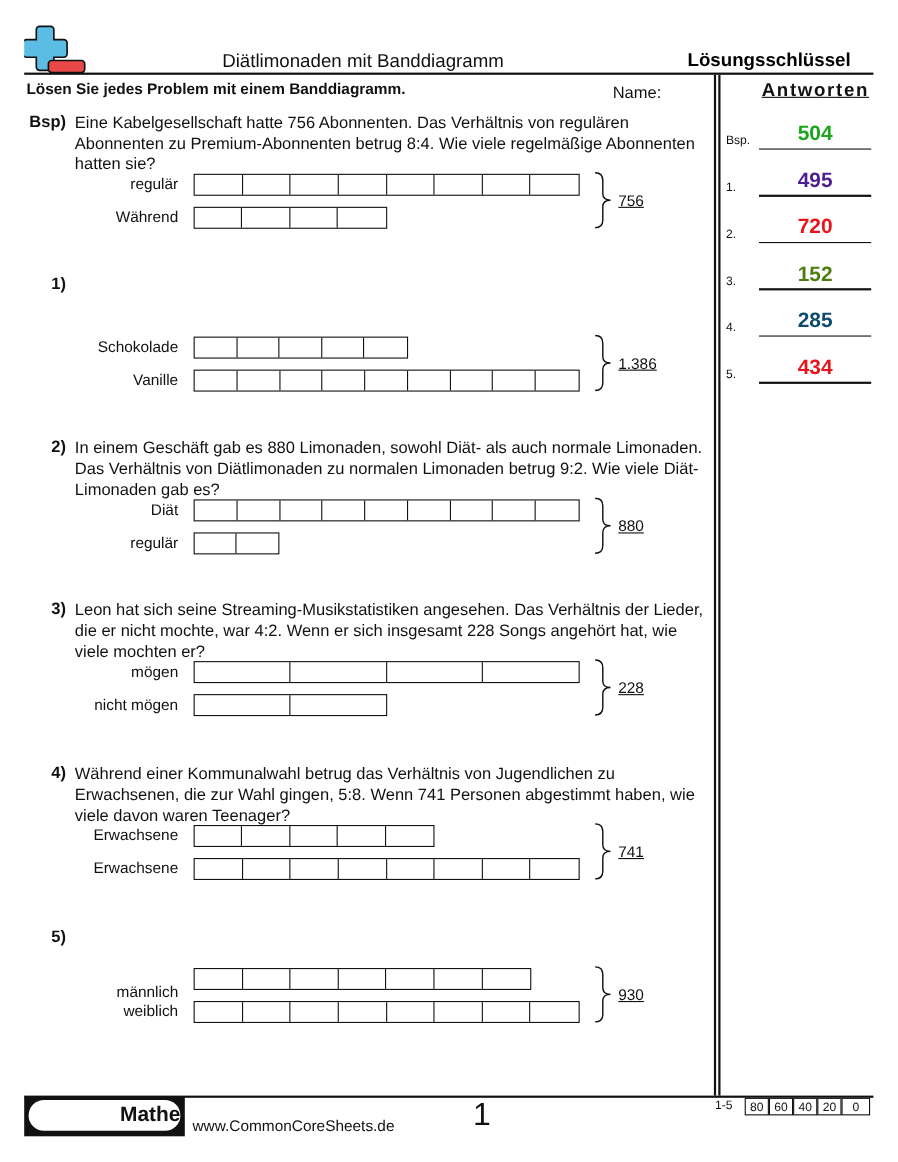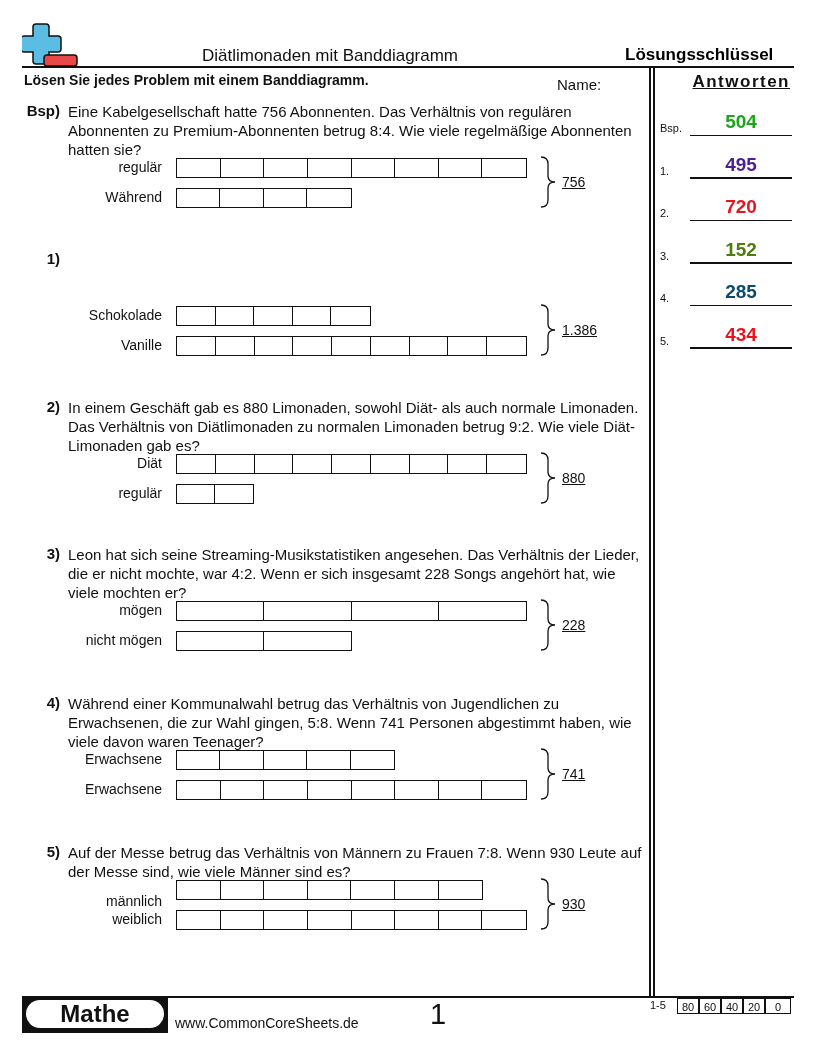--- a/index.html
+++ b/index.html
@@ -22,21 +22,21 @@
   .prob .num { position:absolute; left:0; top:0; width:36px; text-align:right; font-weight:bold; font-size:15px; }
   .prob .text { position:absolute; left:44px; top:0; width:580px; font-size:15px; line-height:19px; }
   .bar-label { position:absolute; right:0; font-size:14px; text-align:right; white-space:nowrap; }
   .cells { position:absolute; display:flex; height:20px; border:1.3px solid #111; box-sizing:border-box; }
   .cell { height:100%; box-sizing:border-box; border-right:1.3px solid #111; }
   .cell:last-child { border-right:none; }
   .brace { position:absolute; width:18px; height:52px; }
   .total { position:absolute; font-size:14px; width:36px; overflow:hidden; white-space:nowrap;text-decoration:underline; }
   .bottom-rule { left:22px; top:996px; width:772px; height:2px; background:#111; }
   .brand { left:22px; top:997px; width:146px; height:36px; background:#111; }
-  .brand-pill { position:absolute; left:4px; top:3px; width:138px; height:28px; background:#fff; border-radius:14px; text-align:center; line-height:28px; font-size:24px; font-weight:bold; }
+  .brand-pill { position:absolute; left:4px; top:3px; width:138px; height:28px; background:#fff; border-radius:14px; text-align:right; line-height:28px; font-size:19px; font-weight:bold; }
   .site { left:175px; top:1015px; font-size:14px; }
   .page-num { left:430px; top:998px; font-size:29px; }
   .score-lbl { left:650px; top:999px; font-size:11px; }
   .score-box { top:998px; height:16px; border:1px solid #111; font-size:11px; line-height:16px; text-align:center; box-sizing:border-box; }
 </style>
 </head>
 <body>
 
 <svg class="abs logo" viewBox="0 0 58 48">
   <path d="M14 2 h10 a3 3 0 0 1 3 3 v9 h9 a3 3 0 0 1 3 3 v10 a3 3 0 0 1 -3 3 h-9 v9 a3 3 0 0 1 -3 3 h-10 a3 3 0 0 1 -3 -3 v-9 h-9 a3 3 0 0 1 -3 -3 v-10 a3 3 0 0 1 3 -3 h9 v-9 a3 3 0 0 1 3 -3z" fill="#5bbde4" stroke="#111" stroke-width="1.5"></path>
@@ -172,21 +172,20 @@
         <div class="cell" style="width: 43.875px;"></div>
         <div class="cell" style="width: 43.875px;"></div>
       </div>
       <svg class="brace" viewBox="0 0 18 52" style="left: 516px; top: 54px;">
         <path d="M1 1 Q8 1 8 8 L8 20 Q8 26 15 26 Q8 26 8 32 L8 44 Q8 51 1 51" fill="none" stroke="#111" stroke-width="1.3"></path>
       </svg>
       <div class="total" style="left: 538px; top: 72px;">741</div>
     </div>
     <div class="abs prob" style="top: 843px; height: 130px;">
       <div class="num">5)</div>
-      <div class="text">Auf der Messe betrug das Verhältnis von Männern zu Frauen 7:8. Wenn 930 Leute auf der Messe sind, wie viele Männer sind es?</div>
       <div class="bar-label" style="left: 0px; width: 138px; top: 38px; margin-top: 12px;">männlich</div>
       <div class="cells" style="left: 152px; top: 37px; width: 307.125px;">
         <div class="cell" style="width: 43.875px;"></div>
         <div class="cell" style="width: 43.875px;"></div>
         <div class="cell" style="width: 43.875px;"></div>
         <div class="cell" style="width: 43.875px;"></div>
         <div class="cell" style="width: 43.875px;"></div>
         <div class="cell" style="width: 43.875px;"></div>
         <div class="cell" style="width: 43.875px;"></div>
       </div>

